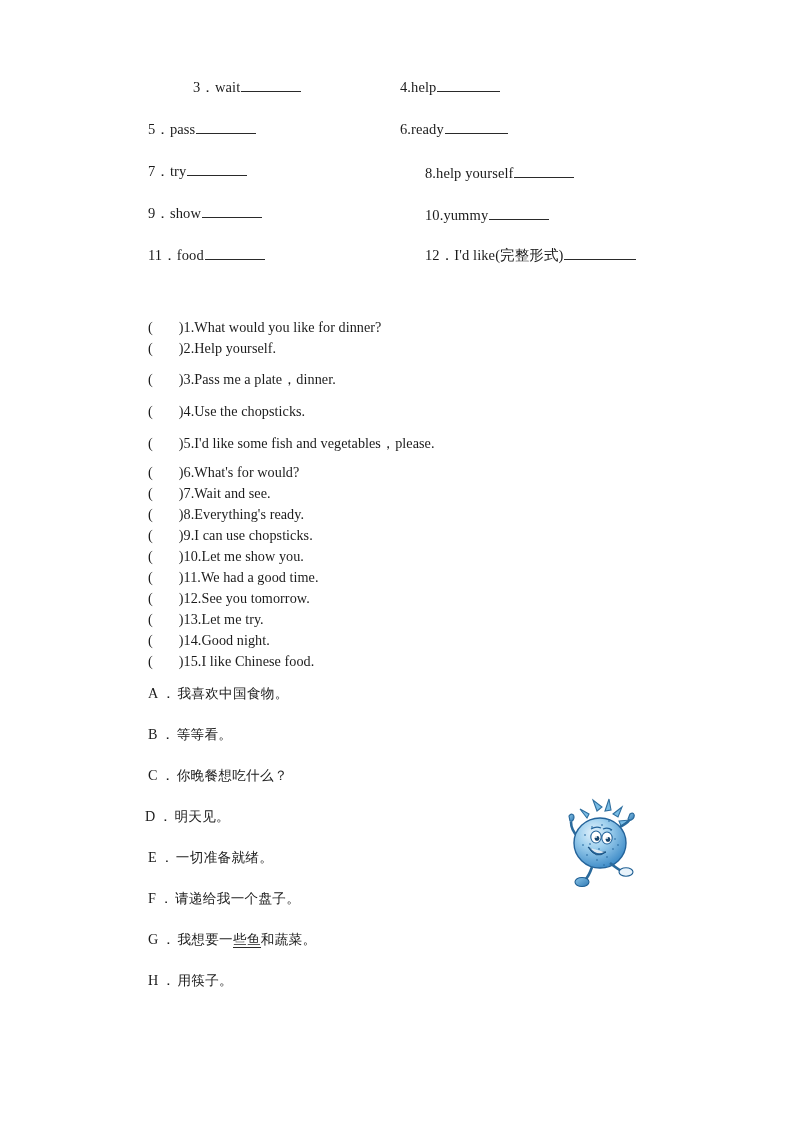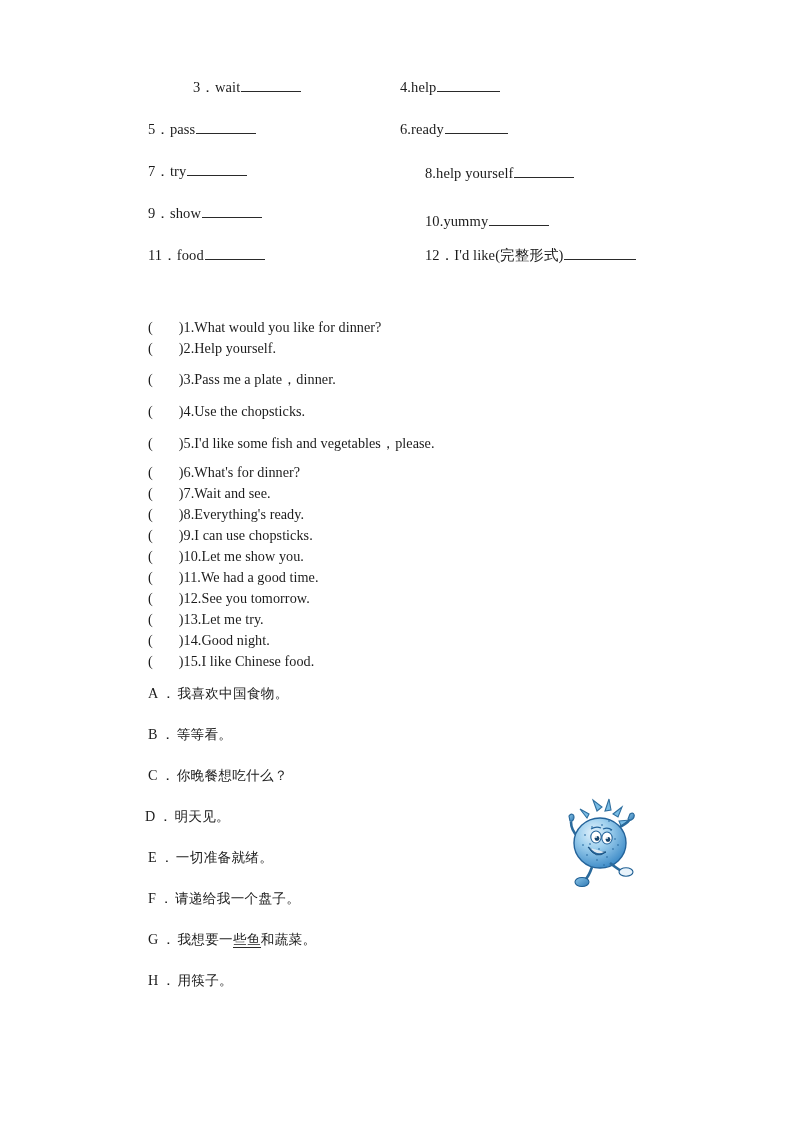--- a/index.html
+++ b/index.html
@@ -159,21 +159,21 @@
     </div>
 
     <div class="word-item" style="left:425px; top:164px;">
       <span class="num">8.help yourself</span><span class="blank blank-w60"></span>
     </div>
 
     <div class="word-item" style="left:148px; top:204px;">
       <span class="num">9．show</span><span class="blank blank-w60"></span>
     </div>
 
-    <div class="word-item" style="left:425px; top:212px;">
+    <div class="word-item" style="left:425px; top:206px;">
       <span class="num">10.yummy</span><span class="blank blank-w60"></span>
     </div>
 
     <div class="word-item" style="left:148px; top:246px;">
       <span class="num">11．food</span><span class="blank blank-w60"></span>
     </div>
 
     <div class="word-item" style="left:425px; top:246px;">
       <span class="num">12．I'd like(完整形式)</span><span class="blank blank-w72"></span>
     </div>
@@ -197,21 +197,21 @@
 
     <div class="q-row" style="top:403px;">
       <span class="paren">(<span class="gap"></span>)</span><span>4.</span><span>Use the chopsticks.</span>
     </div>
 
     <div class="q-row" style="top:435px;">
       <span class="paren">(<span class="gap"></span>)</span><span>5.</span><span>I'd like some fish and vegetables，please.</span>
     </div>
 
     <div class="q-row" style="top:464px;">
-      <span class="paren">(<span class="gap"></span>)</span><span>6.</span><span>What's for dinner?</span>
+      <span class="paren">(<span class="gap"></span>)</span><span>6.</span><span>What's for would?</span>
     </div>
 
     <div class="q-row" style="top:485px;">
       <span class="paren">(<span class="gap"></span>)</span><span>7.</span><span>Wait and see.</span>
     </div>
 
     <div class="q-row" style="top:506px;">
       <span class="paren">(<span class="gap"></span>)</span><span>8.</span><span>Everything's ready.</span>
     </div>
 

